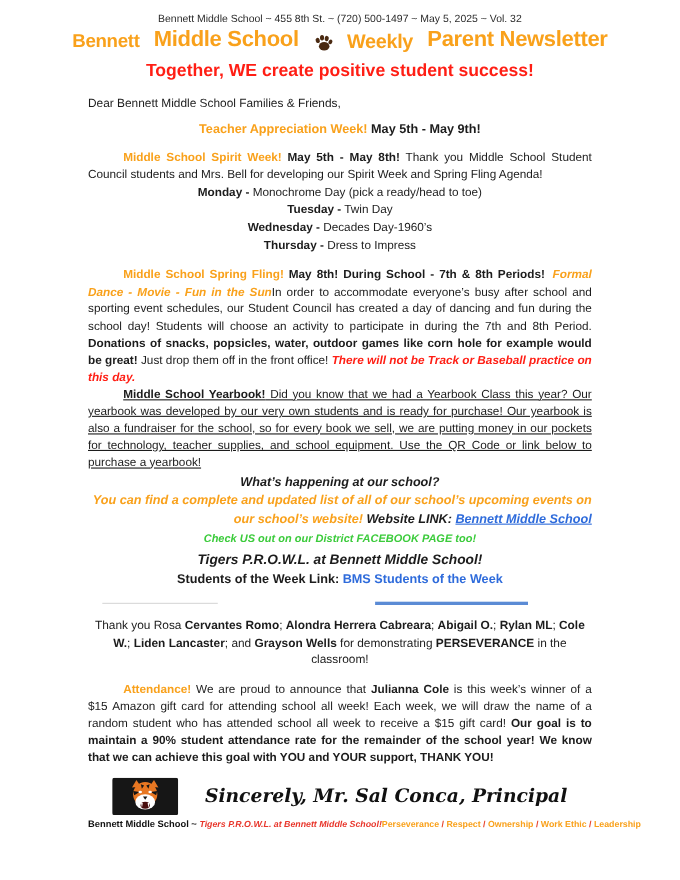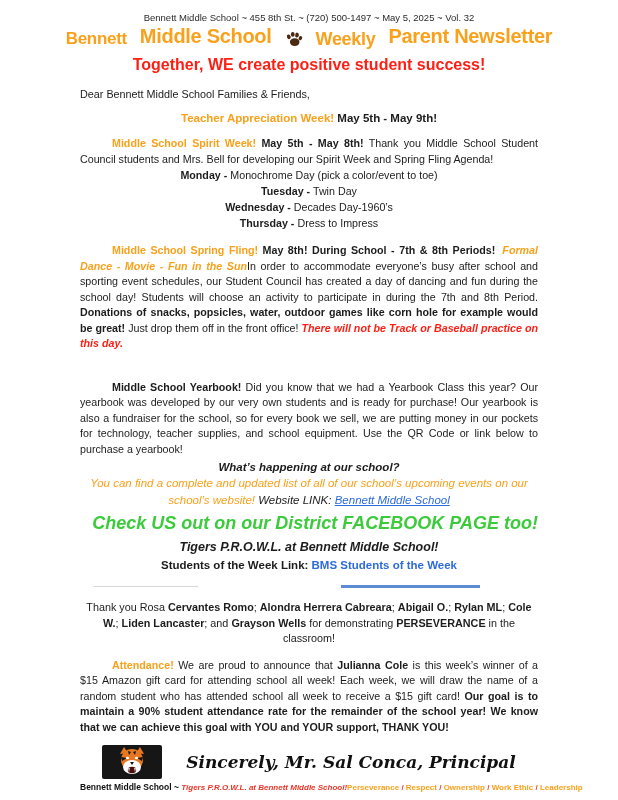--- a/index.html
+++ b/index.html
@@ -22,27 +22,27 @@
   .blue{color:#2E6BDB;}
   .green{color:#3BCB3B;}
   b{font-weight:bold;}
   .para{font-size:10.7px;line-height:15.5px;text-align:justify;}
   .indent{text-indent:32px;}
   .spirit{margin-top:12px;}
   .day-line{text-align:center;font-size:10.7px;line-height:16px;}
   .fling{margin-top:12px;}
   .italic{font-style:italic;}
   .gap-left{margin-left:7px;}
-  .yearbook{margin-top:28px;}
+  .yearbook{margin-top:0;text-decoration:underline;}
   .link-line{margin-top:1px;text-align:center;font-size:11.5px;font-weight:bold;}
   a.link{color:#2E6BDB;text-decoration:underline;cursor:pointer;}
   a.link-nou{color:#2E6BDB;text-decoration:none;cursor:pointer;}
   .whats{margin-top:4px;text-align:center;font-weight:bold;font-style:italic;font-size:11.5px;}
-  .events{margin-top:2px;text-align:center;font-weight:normal;font-style:italic;font-size:11.5px;line-height:17px;}
-  .facebook{margin-top:4px;text-align:right;font-weight:bold;font-style:italic;font-size:18px;}
+  .events{margin-top:2px;text-align:right;font-weight:bold;font-style:italic;font-size:11.5px;line-height:17px;}
+  .facebook{margin-top:4px;text-align:center;font-weight:bold;font-style:italic;font-size:10px;}
   .prowl{margin-top:6px;text-align:center;font-weight:bold;font-style:italic;font-size:12.5px;}
   .sotw{margin-top:5px;text-align:center;font-weight:bold;font-size:11.5px;}
   .divider{position:relative;height:9px;margin-top:11px;}
   .divider .gray-line{position:absolute;left:13px;top:4px;width:105px;height:1px;background:#d8d8d8;}
   .divider .blue-line{position:absolute;left:261px;top:3px;width:139px;height:3px;background:#5B8BD5;}
   .thanks{margin-top:9px;text-align:center;font-size:10.8px;line-height:15.5px;}
   .attendance{margin-top:11px;}
   .footer-row{margin-top:10px;display:flex;justify-content:center;align-items:center;gap:24px;}
   .tiger{width:60px;height:34px;display:block;}
   .signature{font-family:"DejaVu Serif",serif;font-style:italic;font-weight:bold;font-size:17px;color:#111;}
@@ -77,21 +77,21 @@
   <p class="motto">Together, WE create positive student success!</p>
 
   <div class="content">
 
     <p class="greeting">Dear Bennett Middle School Families &amp; Friends,</p>
 
     <p class="teacher"><span class="orange">Teacher Appreciation Week!</span><span> May 5th - May 9th!</span></p>
 
     <p class="para indent spirit"><b class="orange">Middle School Spirit Week!</b><b> May 5th - May 8th!</b><span> Thank you Middle School Student Council students and Mrs. Bell for developing our Spirit Week and Spring Fling Agenda!</span></p>
 
-    <p class="day-line"><b>Monday -</b><span> Monochrome Day (pick a color/event to toe)</span></p>
+    <p class="day-line"><b>Monday -</b><span> Monochrome Day (pick a ready/head to toe)</span></p>
     <p class="day-line"><b>Tuesday -</b><span> Twin Day</span></p>
     <p class="day-line"><b>Wednesday -</b><span> Decades Day-1960’s</span></p>
     <p class="day-line"><b>Thursday -</b><span> Dress to Impress</span></p>
 
     <p class="para indent fling"><b class="orange">Middle School Spring Fling!</b><b> May 8th! During School - 7th &amp; 8th Periods!</b><b class="orange italic gap-left">Formal Dance - Movie - Fun in the Sun</b><span>In order to accommodate everyone’s busy after school and sporting event schedules, our Student Council has created a day of dancing and fun during the school day! Students will choose an activity to participate in during the 7th and 8th Period. </span><b>Donations of snacks, popsicles, water, outdoor games like corn hole for example would be great!</b><span> Just drop them off in the front office! </span><b class="red italic">There will not be Track or Baseball practice on this day.</b></p>
 
     <p class="para indent yearbook"><b>Middle School Yearbook!</b><span> Did you know that we had a Yearbook Class this year? Our yearbook was developed by our very own students and is ready for purchase! Our yearbook is also a fundraiser for the school, so for every book we sell, we are putting money in our pockets for technology, teacher supplies, and school equipment. Use the QR Code or link below to purchase a yearbook!</span></p>
 
 
     <p class="whats">What’s happening at our school?</p>

